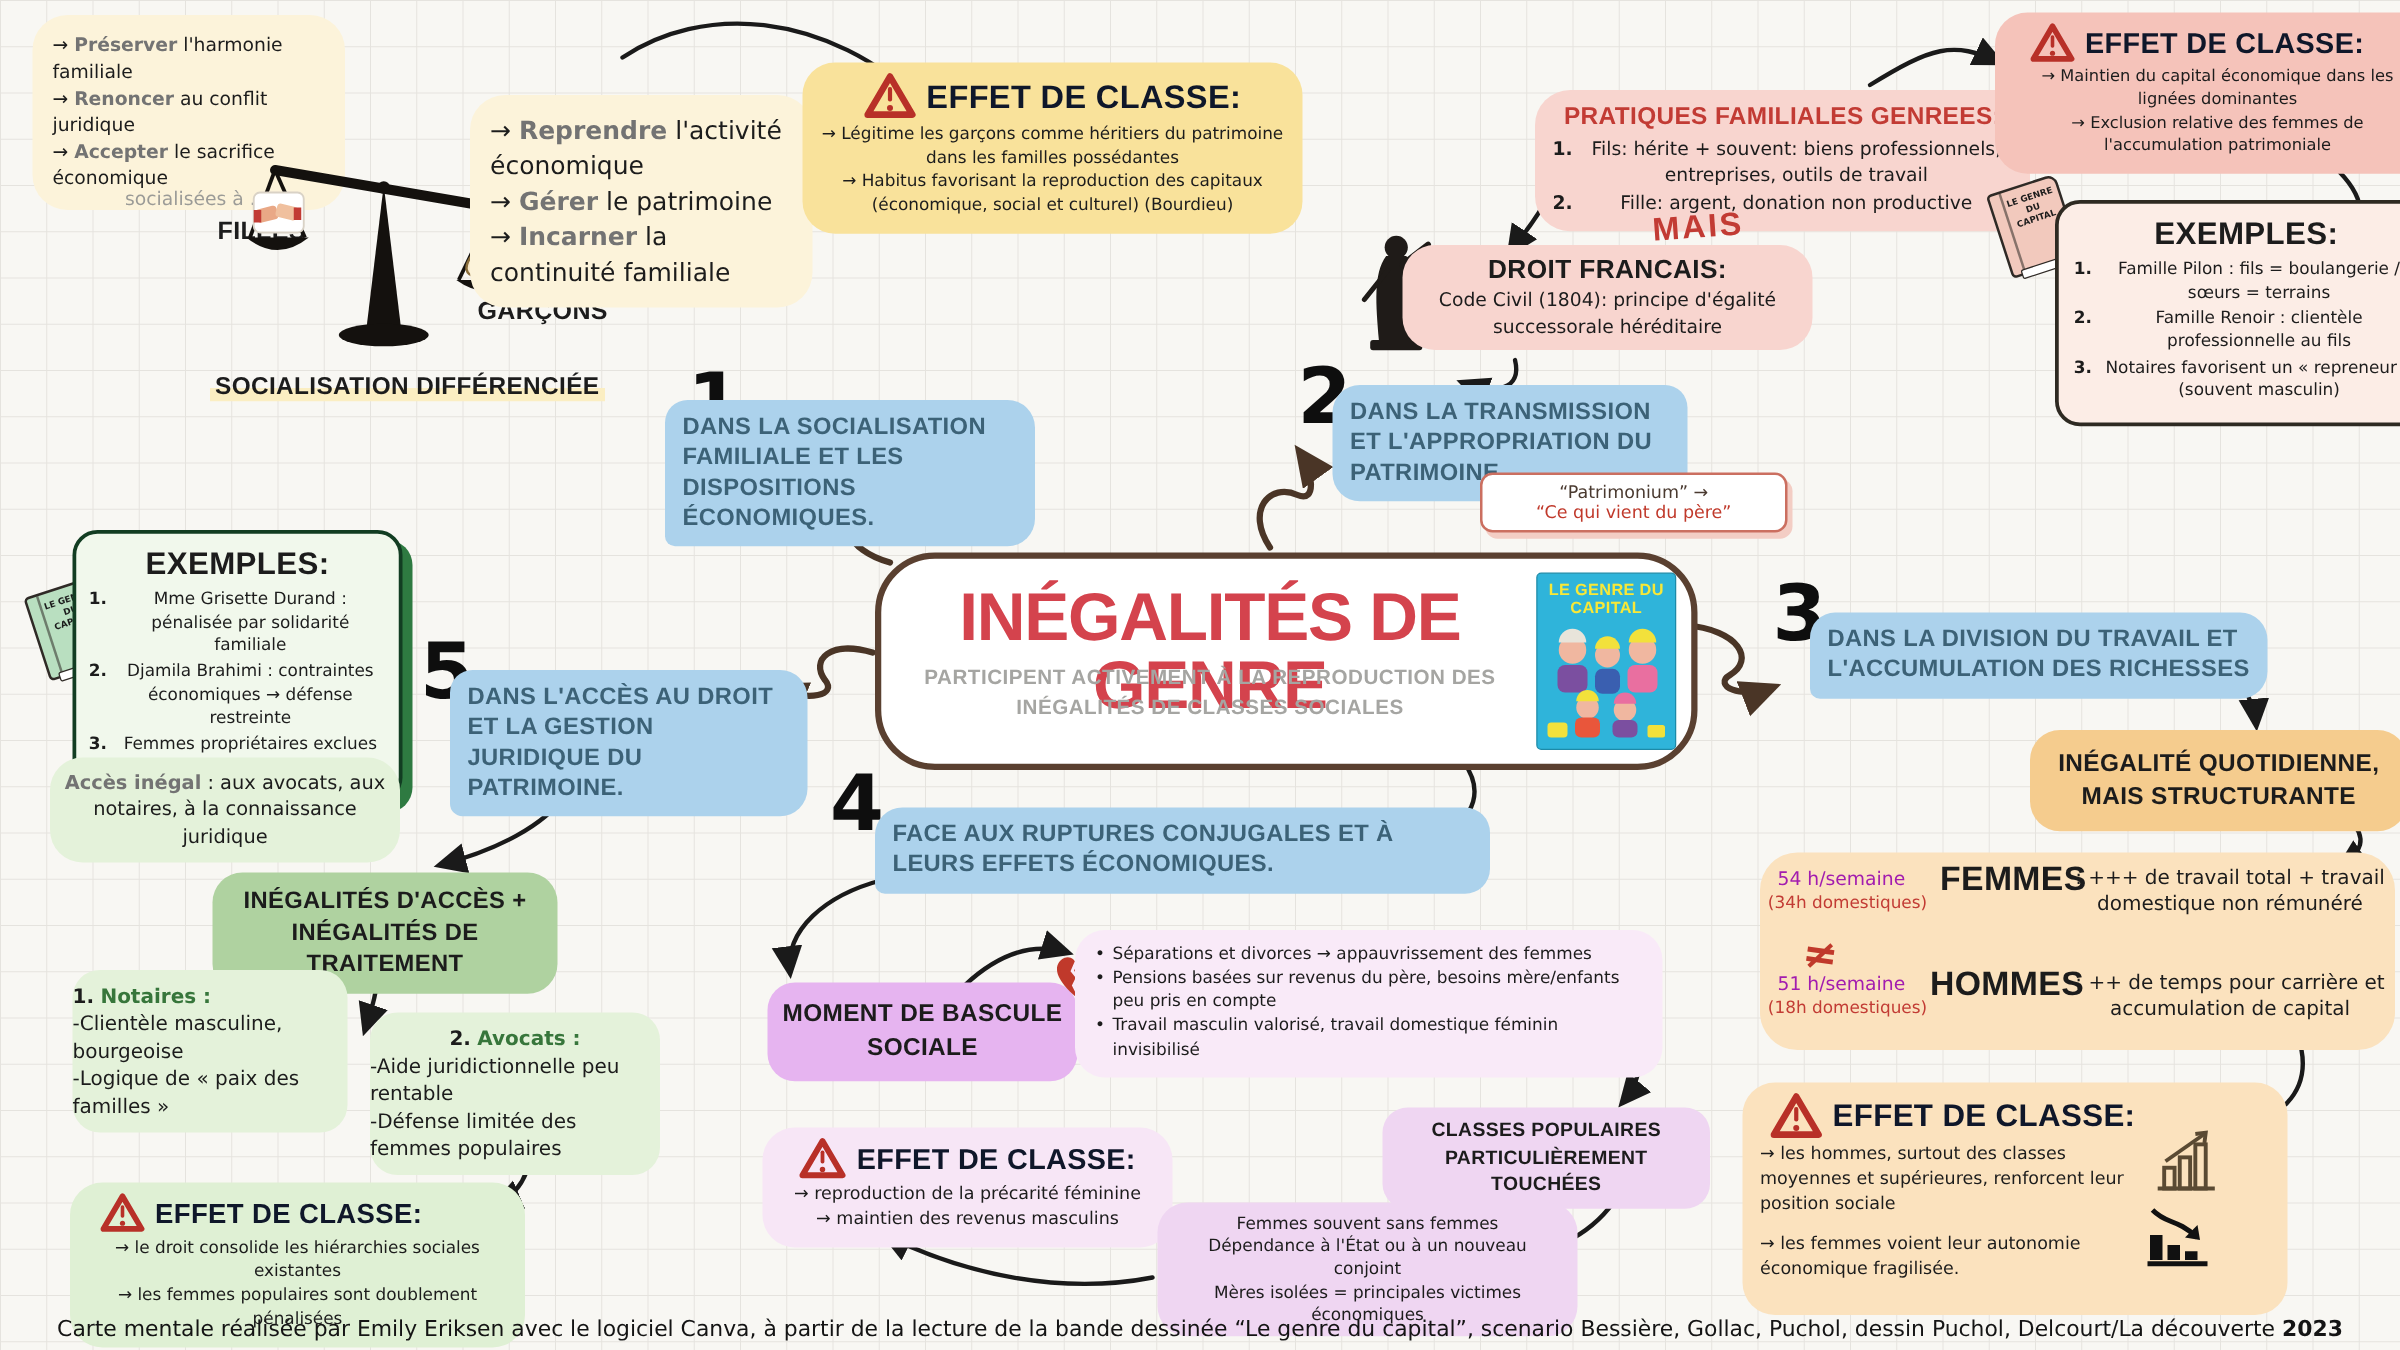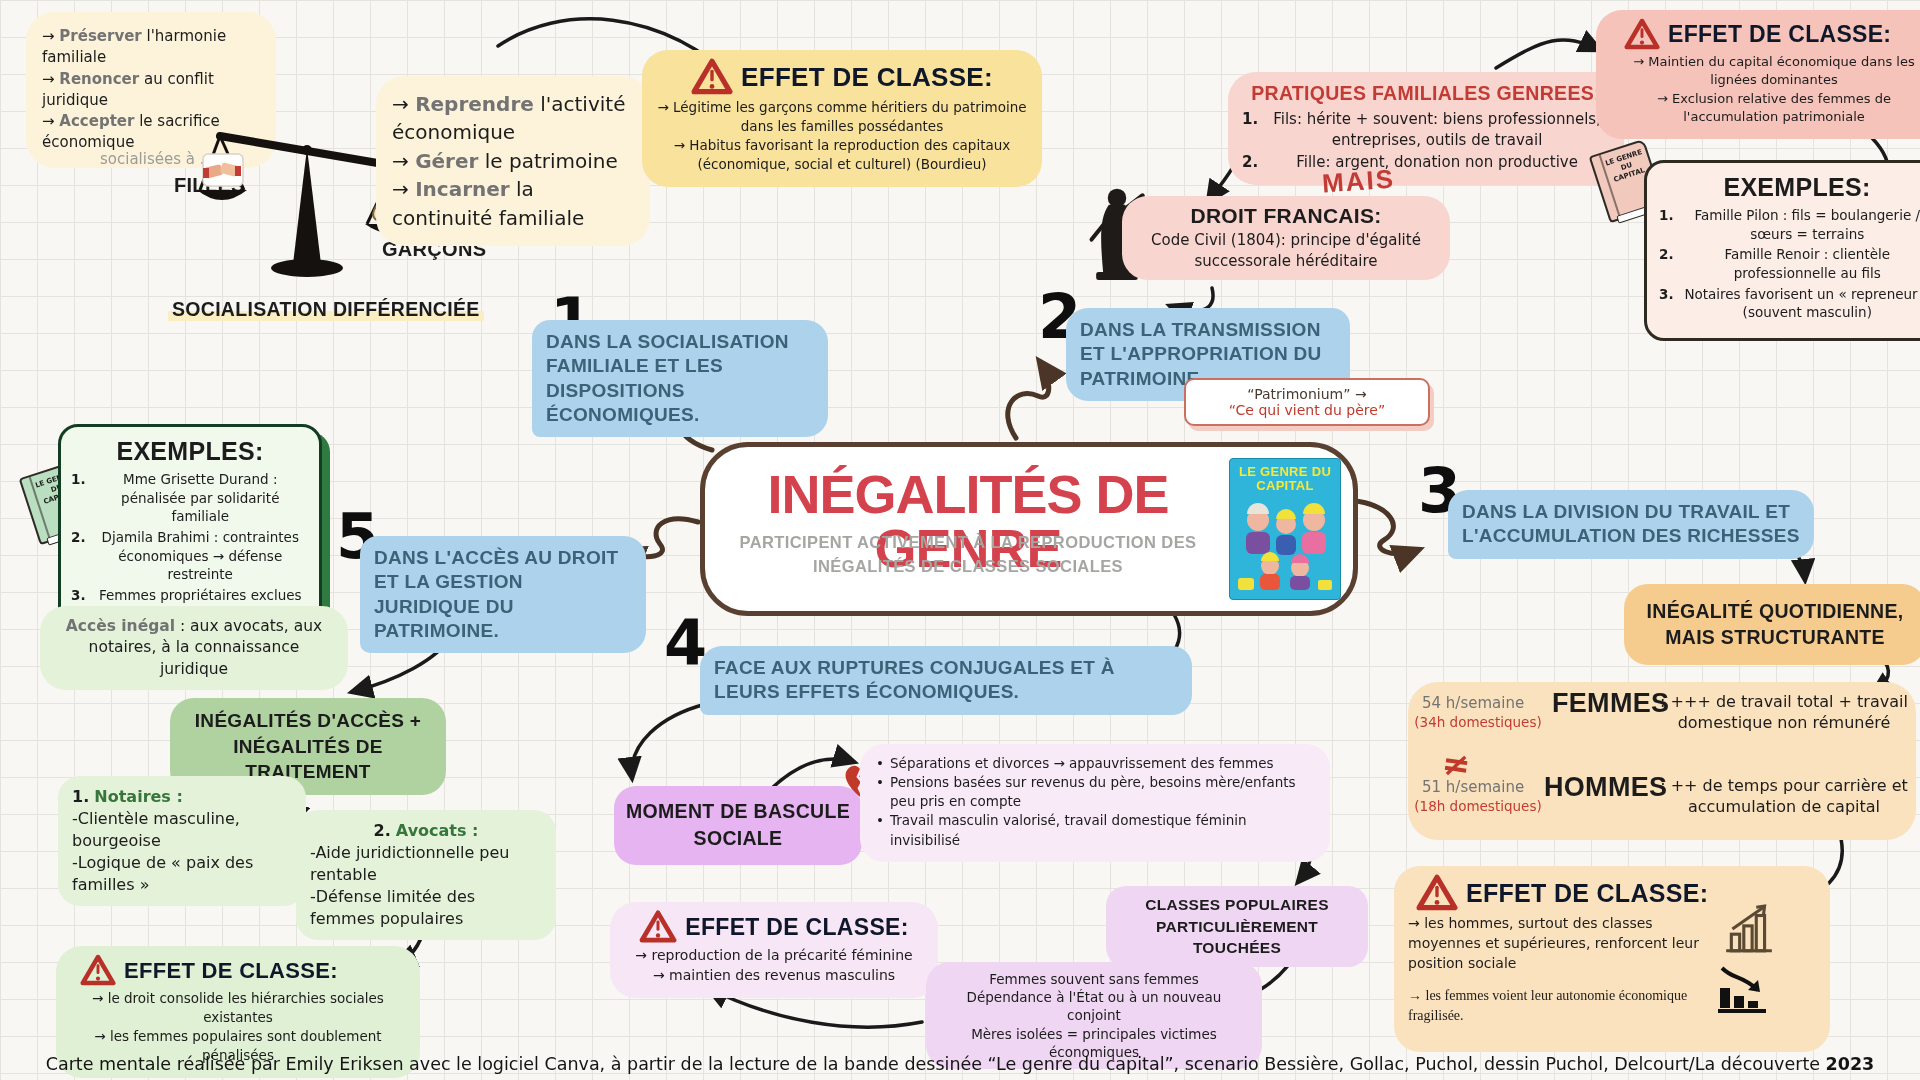--- a/index.html
+++ b/index.html
@@ -26,31 +26,31 @@
   .fx-head{display:flex;align-items:center;justify-content:center;gap:8px;margin-bottom:2px;}
   .fx-title{color:#0f172a;font-size:22px;}
   .fx-line{font-size:13.5px;line-height:1.42;text-align:center;}
   .warn{flex:0 0 auto;}
   .card{border:3px solid #2e2a22;border-radius:20px;background:#fcede6;}
   .card h3{margin:0 0 4px;text-align:center;font-size:25px;}
   .li{display:flex;gap:6px;font-size:13.5px;line-height:1.38;margin-bottom:2px;}
   .li .n{font-weight:900;flex:0 0 auto;}
   .li .t{flex:1;text-align:center;}
   .greenbox{background:#f1f8ec;border-color:#123d22;box-shadow:8px 8px 0 #2e7a41;}
-  .gnote{background:#e4f2da;border-radius:22px;padding:10px 14px;font-size:16px;line-height:1.38;}
+  .gnote{background:#e4f2da;border-radius:22px;padding:10px 0;font-size:16px;line-height:1.38;}
   .lav{background:#efd6f2;border-radius:20px;}
   .bullet{position:relative;padding-left:16px;font-size:13.5px;line-height:1.42;}
   .bullet::before{content:"•";position:absolute;left:2px;top:0;}
   .ctitle{color:#d4434d;font-size:54px;line-height:1;letter-spacing:-1px;text-align:center;}
   .csub{color:#a5a5a2;font-size:16.5px;font-weight:700;text-align:center;line-height:1.35;letter-spacing:.4px;}
   .minibook{width:54px;height:66px;border:2px solid #2f2a26;border-radius:4px 8px 8px 4px;position:relative;}
   .minibook .spine{position:absolute;left:4px;top:0;bottom:0;width:4px;border-right:2px solid #2f2a26;opacity:.55;}
   .minibook .bt1{position:absolute;left:10px;right:2px;top:6px;font-size:7px;font-weight:900;text-align:center;line-height:1.25;}
   .minibook .pages{position:absolute;left:6px;right:4px;bottom:-5px;height:6px;background:#fff;border:1.5px solid #2f2a26;border-radius:2px;}
-  .statline{font-size:15px;color:#737373;}
+  .statline{font-size:15px;color:#a21caf;}
   .statdom{font-size:13.5px;color:#c23b34;}
   .statlabel{font-size:27px;}
   .stattext{font-size:16px;line-height:1.3;text-align:center;}
   .caption{font-size:17.5px;text-align:center;color:#141414;}
 </style>
 </head>
 <body>
 
 <div id="canvas">
 
@@ -375,21 +375,21 @@
   <div class="abs fx" style="left:1394px;top:866px;width:408px;height:166px;background:#fbe2be;">
     <div class="fx-head" style="justify-content:flex-start;padding-left:8px;">
       <svg class="warn" width="42" height="38" viewBox="0 0 40 36">
           <path d="M20 3 L37 32 L3 32 Z" fill="none" stroke="#b83028" stroke-width="5" stroke-linejoin="round"></path>
           <rect x="18.4" y="11" width="3.2" height="11" rx="1.5" fill="#b83028"></rect>
           <circle cx="20" cy="27" r="2.3" fill="#b83028"></circle>
         </svg>
       <span class="fx-title disp" style="font-size:25px;">EFFET DE CLASSE:</span>
     </div>
     <div class="fx-line" style="text-align:left;width:300px;font-size:14px;">→ les hommes, surtout des classes moyennes et supérieures, renforcent leur position sociale</div>
-    <div class="fx-line" style="text-align:left;width:300px;font-size:14px;margin-top:12px;font-family:Liberation Serif, serif;">→ les femmes voient leur autonomie économique fragilisée.</div>
+    <div class="fx-line" style="text-align:left;width:300px;font-size:14px;margin-top:12px;">→ les femmes voient leur autonomie économique fragilisée.</div>
     <svg class="abs" style="left:328px;top:36px;" width="54" height="54" viewBox="0 0 52 52">
       <line x1="4" y1="47" x2="48" y2="47" stroke="#5a4a33" stroke-width="3"></line>
       <rect x="9" y="31" width="8" height="16" fill="none" stroke="#5a4a33" stroke-width="3"></rect>
       <rect x="21" y="23" width="8" height="24" fill="none" stroke="#5a4a33" stroke-width="3"></rect>
       <rect x="33" y="13" width="8" height="34" fill="none" stroke="#5a4a33" stroke-width="3"></rect>
       <path d="M10 26 L40 5" stroke="#5a4a33" stroke-width="3"></path>
       <path d="M33 5 L41 4 L40 12" fill="none" stroke="#5a4a33" stroke-width="3"></path>
     </svg>
     <svg class="abs" style="left:322px;top:96px;" width="52" height="52" viewBox="0 0 52 52">
       <rect x="4" y="26" width="10" height="20" fill="#111"></rect>

